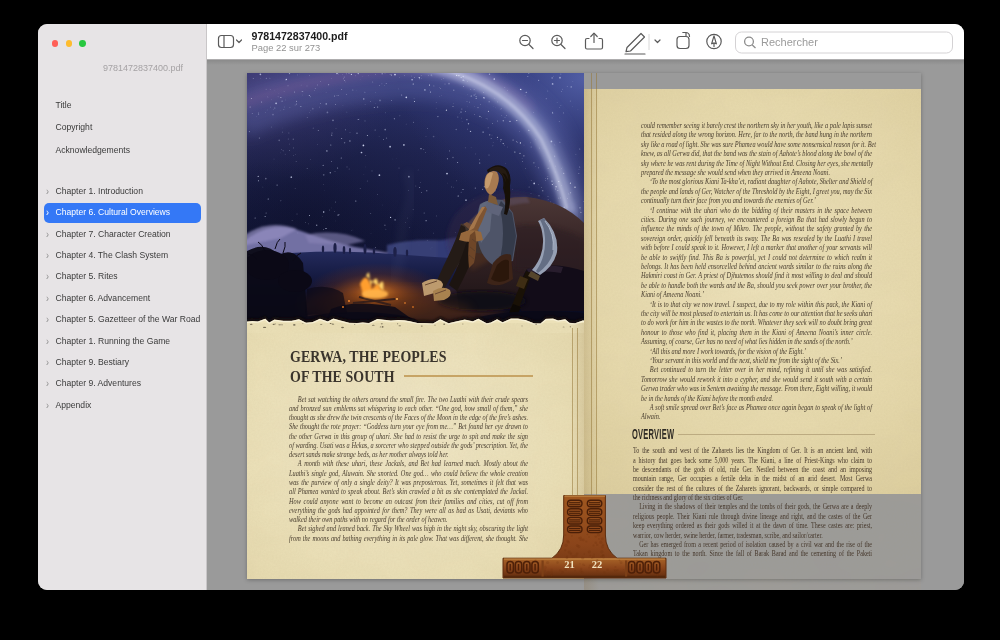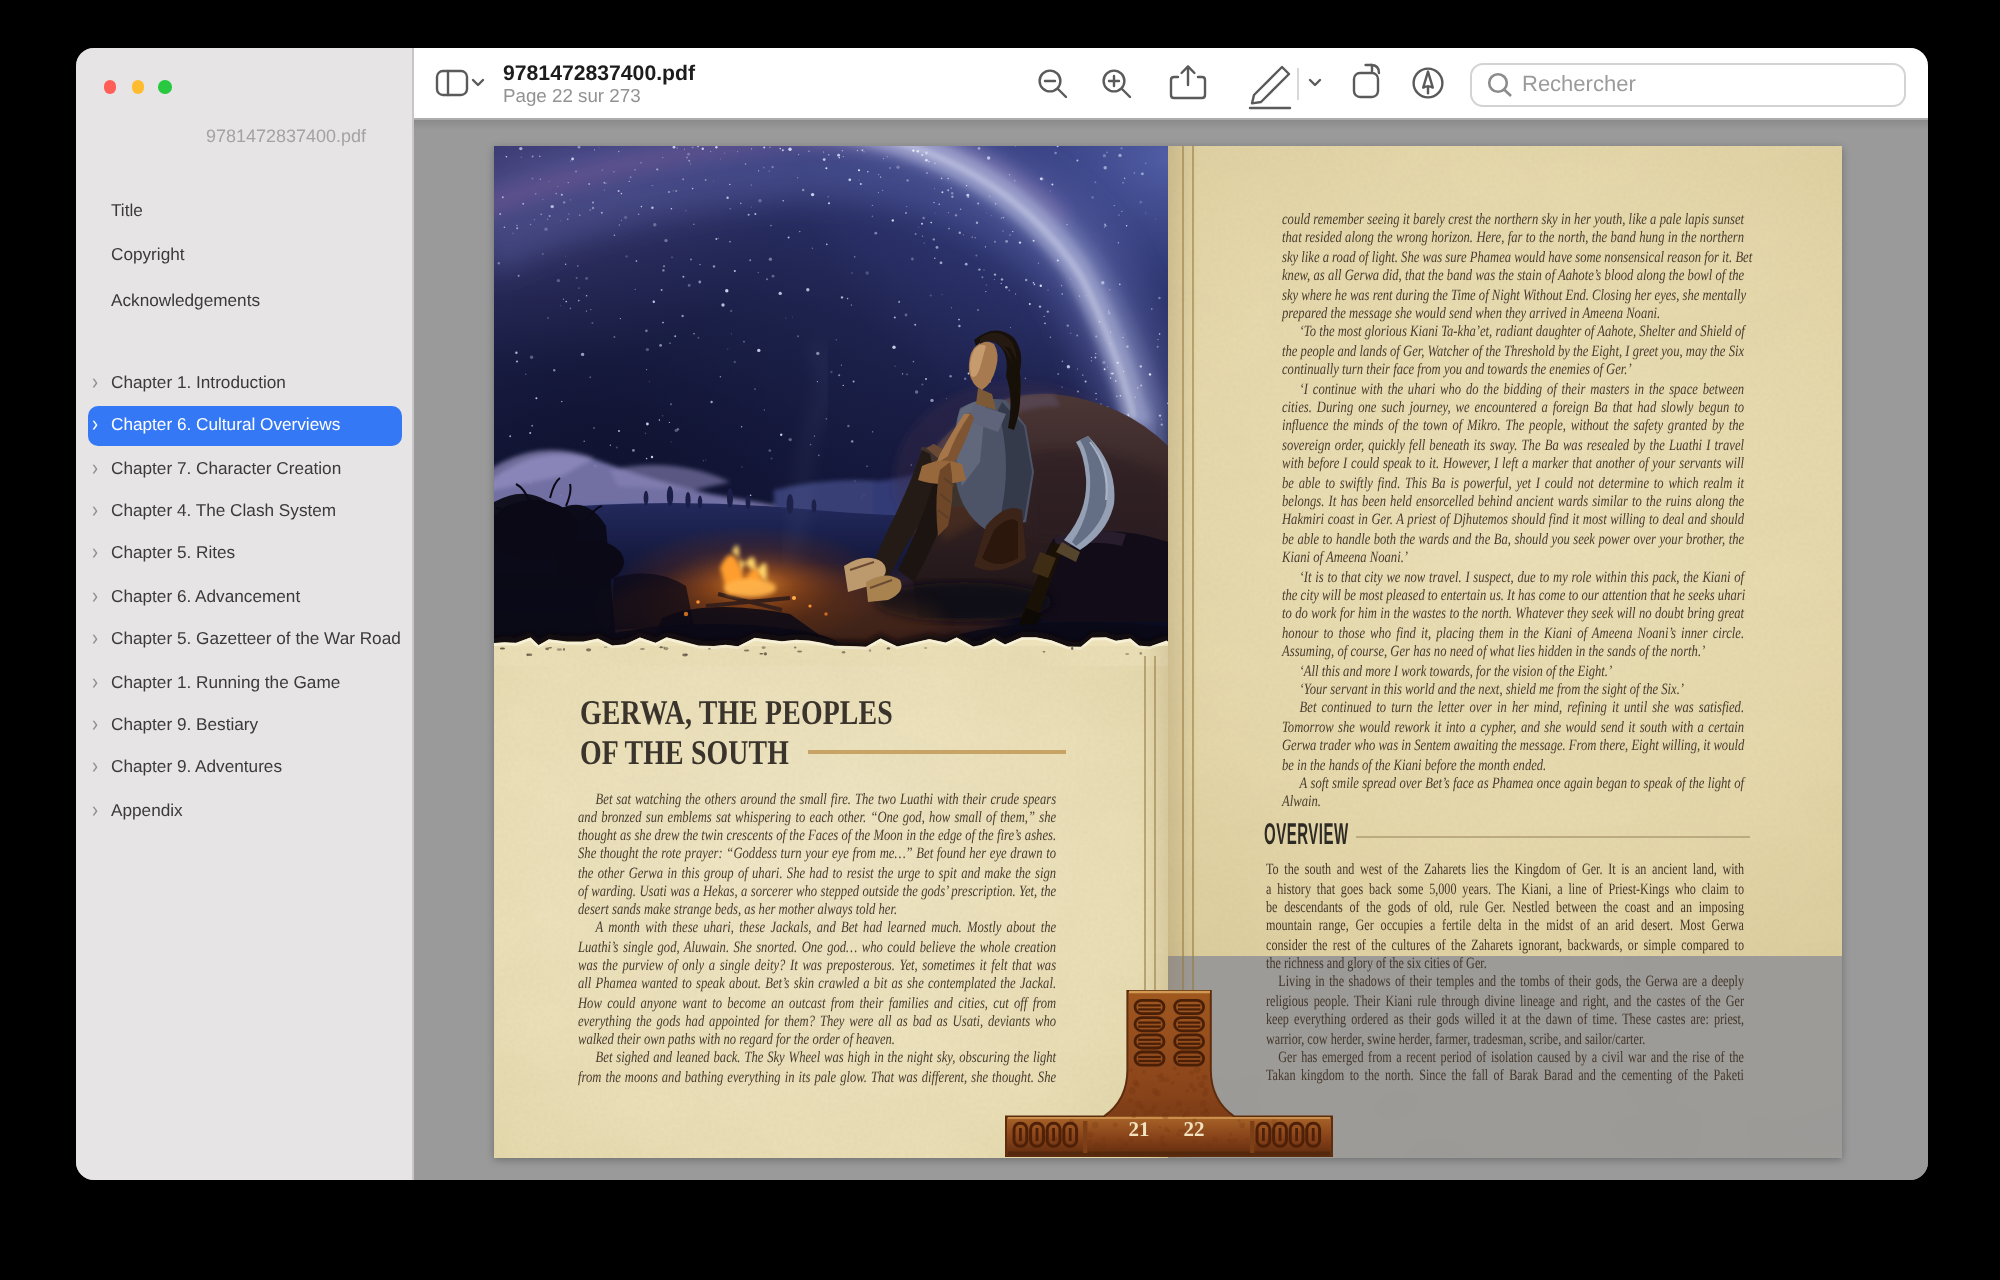--- a/index.html
+++ b/index.html
@@ -10,21 +10,21 @@
 #content::before{content:"";position:absolute;left:0;top:0;width:757px;height:5px;background:linear-gradient(to bottom,rgba(0,0,0,.10),rgba(0,0,0,0))}
 .tlgt{position:absolute;width:6.8px;height:6.8px;border-radius:50%;top:16px}
 .sbitem{position:absolute;left:0;width:169px;height:21.4px;font-size:8.6px;color:#3a3a3a;line-height:21.4px;white-space:nowrap}
 .sbtxt{position:absolute;left:17.5px}
 .chev{position:absolute;left:8px;top:0px;color:#8e8e8e;font-size:9px;transform:scaleY(1.25)}
 .tl{position:absolute;transform-origin:0 0;white-space:nowrap}
 .it{font-family:"Liberation Serif",serif;font-style:italic;font-size:7.9px;line-height:9.4px;color:#473c2e;height:9.4px;overflow:visible}
 .rm{font-family:"Liberation Serif",serif;font-size:7.9px;line-height:9.4px;color:#44362a;height:9.4px}
 #spread{position:absolute;left:40px;top:13px;width:674px;height:506px;box-shadow:0 1px 4px rgba(0,0,0,.28)}
 #lpage{position:absolute;left:0;top:0;width:337px;height:506px;background:radial-gradient(ellipse 300px 260px at 45% 72%, #f2e9ca 0%, #ece1b8 55%, #e0d2a4 100%)}
-#rpage{position:absolute;left:337px;top:0;width:337px;height:405px;background:radial-gradient(ellipse 300px 300px at 52% 45%, #eee3bc 0%, #e8dbae 55%, #dccd9c 100%)}
+#rpage{position:absolute;left:337px;top:16px;width:337px;height:405px;background:radial-gradient(ellipse 300px 300px at 52% 45%, #eee3bc 0%, #e8dbae 55%, #dccd9c 100%)}
 #rpage .spineshade{position:absolute;left:0;top:0;width:15px;height:506px;background:linear-gradient(to right, rgba(120,90,40,.18), rgba(120,90,40,0))}
 #lpage .spineshadeL{position:absolute;right:0;top:250px;width:13px;height:256px;background:linear-gradient(to left, rgba(120,90,40,.13), rgba(120,90,40,0))}
 .fold{position:absolute;width:1px;background:rgba(150,120,58,.55)}
 </style></head>
 <body>
 <div id="win">
   <div id="sidebar">
     <div class="tlgt" style="left:13.6px;background:#ff5f57"></div>
     <div class="tlgt" style="left:27.6px;background:#febc2e"></div>
     <div class="tlgt" style="left:41.3px;background:#28c840"></div>

